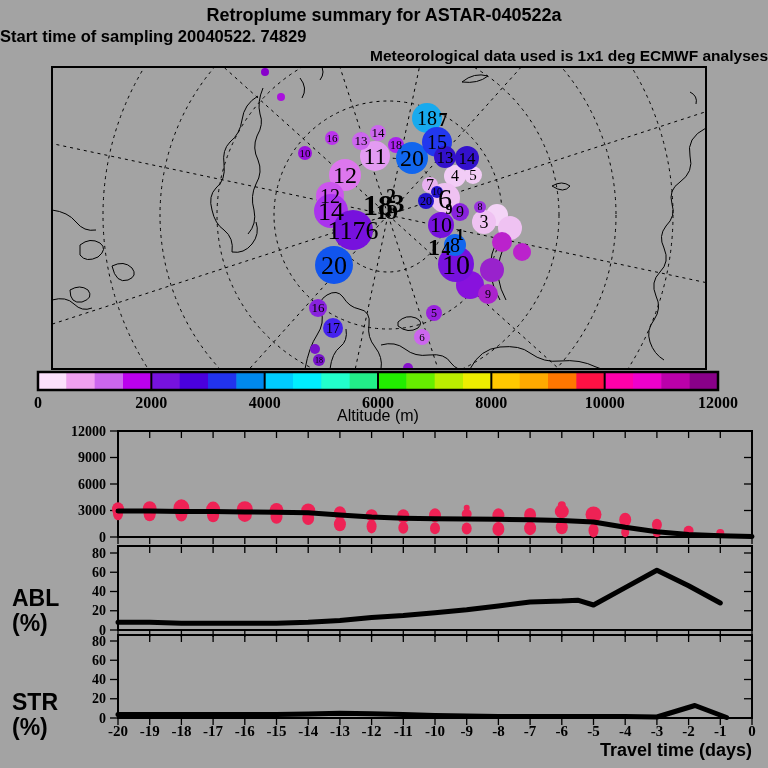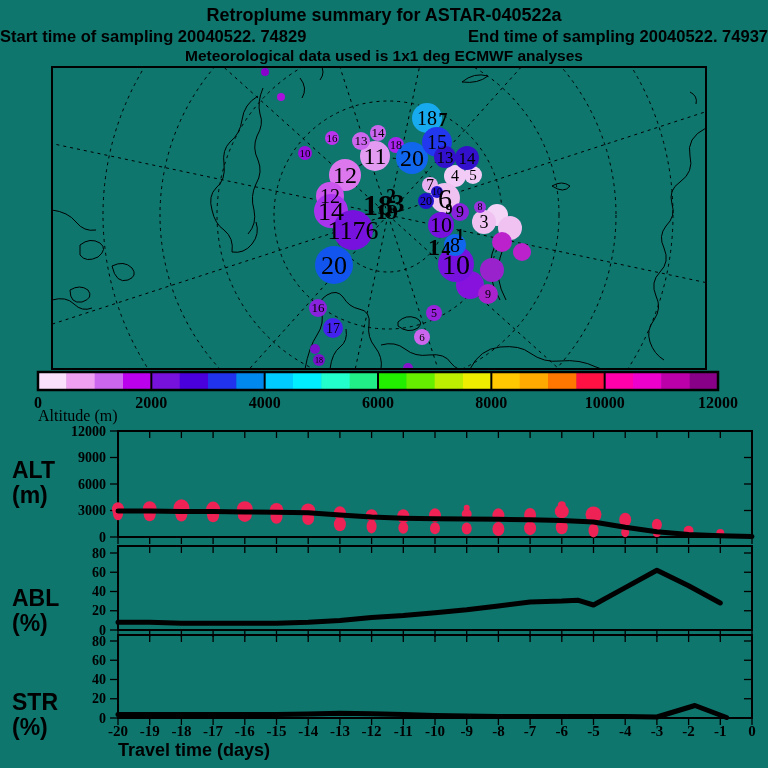--- a/index.html
+++ b/index.html
@@ -1,39 +1,38 @@
 <!DOCTYPE html>
 <html><head>
 <meta charset="utf-8">
 <style>
   html,body{margin:0;padding:0;background:#fff;}
-  #page{position:relative;width:768px;height:768px;background:#0f766e;overflow:hidden;
+  #page{position:relative;width:768px;height:768px;background:#a3a3a3;overflow:hidden;
         font-family:"Liberation Sans",sans-serif;}
   .ttl{position:absolute;width:768px;text-align:center;color:#000;font-weight:bold;white-space:nowrap;}
   #t1{top:5px;font-size:18px;}
-  #t2{top:27px;font-size:16.5px;display:flex;justify-content:space-between;gap:46px;}
-  #t3{top:47px;font-size:15.5px;}
+  #t2{top:27px;font-size:16.5px;display:flex;justify-content:flex-start;gap:46px;}
+  #t3{top:47px;font-size:15.5px;text-align:right;}
   svg{position:absolute;left:0;top:0;}
   .panel-label{position:absolute;left:12px;width:100px;color:#000;font-weight:bold;
                font-size:23px;line-height:25px;}
-  #xlabel{position:absolute;left:118px;width:634px;top:740px;text-align:left;
+  #xlabel{position:absolute;left:118px;width:634px;top:740px;text-align:right;
           font-weight:bold;font-size:18px;color:#000;}
-  #cbarlabel{position:absolute;left:38px;width:680px;top:407px;text-align:left;
-             font-family:Liberation Serif, serif;font-size:16px;color:#000;}
+  #cbarlabel{position:absolute;left:38px;width:680px;top:407px;text-align:center;
+             font-family:Liberation Sans, sans-serif;font-size:16px;color:#000;}
   text{fill:#000;}
 </style>
 </head>
 <body>
 
 <div id="page">
 
   <div class="ttl" id="t1">Retroplume summary for ASTAR-040522a</div>
   <div class="ttl" id="t2">
     <span>Start time of sampling 20040522. 74829</span>
-    <span>End time of sampling 20040522. 74937</span>
   </div>
   <div class="ttl" id="t3">Meteorological data used is 1x1 deg ECMWF analyses</div>
 
   <svg id="fig" width="768" height="768">
     <defs>
       <clipPath id="mapclip">
           <rect x="53" y="68" width="652" height="300"></rect>
         </clipPath>
     </defs>
 
@@ -447,24 +446,20 @@
         <text x="561.8" y="736" text-anchor="middle" font-family="&quot;Liberation Serif&quot;, serif" font-size="15" font-weight="bold">-6</text>
         <text x="593.5" y="736" text-anchor="middle" font-family="&quot;Liberation Serif&quot;, serif" font-size="15" font-weight="bold">-5</text>
         <text x="625.2" y="736" text-anchor="middle" font-family="&quot;Liberation Serif&quot;, serif" font-size="15" font-weight="bold">-4</text>
         <text x="656.9" y="736" text-anchor="middle" font-family="&quot;Liberation Serif&quot;, serif" font-size="15" font-weight="bold">-3</text>
         <text x="688.6" y="736" text-anchor="middle" font-family="&quot;Liberation Serif&quot;, serif" font-size="15" font-weight="bold">-2</text>
         <text x="720.3" y="736" text-anchor="middle" font-family="&quot;Liberation Serif&quot;, serif" font-size="15" font-weight="bold">-1</text>
         <text x="752" y="736" text-anchor="middle" font-family="&quot;Liberation Serif&quot;, serif" font-size="15" font-weight="bold">0</text>
       </g>
   </svg>
 
-  <div class="panel-label" style="top:458px">
-    <span>ALT</span><br>
-    <span>(m)</span>
-  </div>
   <div class="panel-label" style="top:586px">
     <span>ABL</span><br>
     <span>(%)</span>
   </div>
   <div class="panel-label" style="top:690px">
     <span>STR</span><br>
     <span>(%)</span>
   </div>
 
   <div id="cbarlabel">Altitude (m)</div>

